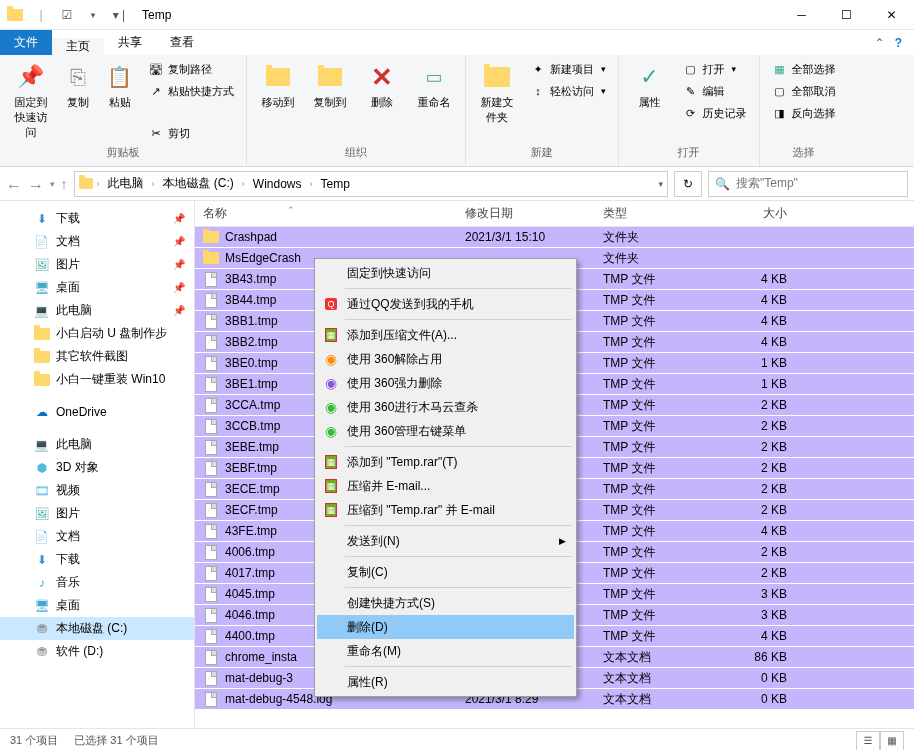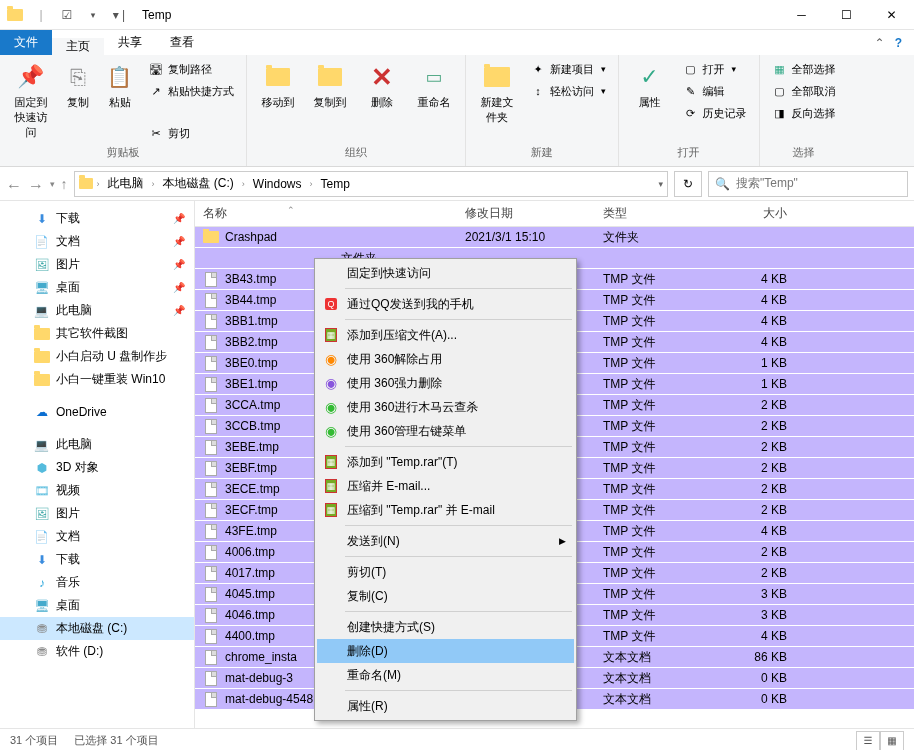--- a/index.html
+++ b/index.html
@@ -290,27 +290,27 @@
         <span class="ico">
           <span style="color:#5aa">💻</span>
         </span>
         <span>此电脑</span>
         <span class="pin">📌</span>
       </div>
       <div class="nav-item">
         <span class="ico">
           <div class="folder-ico"></div>
         </span>
+        <span>小白启动 U 盘制作步</span>
+      </div>
+      <div class="nav-item">
+        <span class="ico">
+          <div class="folder-ico"></div>
+        </span>
         <span>其它软件截图</span>
-      </div>
-      <div class="nav-item">
-        <span class="ico">
-          <div class="folder-ico"></div>
-        </span>
-        <span>小白启动 U 盘制作步</span>
       </div>
       <div class="nav-item">
         <span class="ico">
           <div class="folder-ico"></div>
         </span>
         <span>小白一键重装 Win10</span>
       </div>
       <div class="nav-spacer"></div>
       <div class="nav-item">
         <span class="ico">
@@ -396,20 +396,26 @@
             <span class="fico">
               <div class="folder-ico"></div>
             </span>
             <span>Crashpad</span>
           </div>
           <div class="c date">2021/3/1 15:10</div>
           <div class="c type">文件夹</div>
           <div class="c size"></div>
         </div>
         <div class="row">
+          <div class="c name">
+            <span class="fico">
+              <div class="folder-ico"></div>
+            </span>
+            <span>MsEdgeCrash</span>
+          </div>
           <div class="c date"></div>
           <div class="c type">文件夹</div>
           <div class="c size"></div>
         </div>
         <div class="row">
           <div class="c name">
             <span class="fico">
               <div class="file-ico"></div>
             </span>
             <span>3B43.tmp</span>
@@ -712,23 +718,20 @@
       </span>
       <span>压缩到 "Temp.rar" 并 E-mail</span>
     </div>
     <div class="msep"></div>
     <div class="mitem">
       <span>发送到(N)</span>
       <span class="arr">▶</span>
     </div>
     <div class="msep"></div>
     <div class="mitem">
-      <span>剪切(T)</span>
-    </div>
-    <div class="mitem">
       <span>复制(C)</span>
     </div>
     <div class="msep"></div>
     <div class="mitem">
       <span>创建快捷方式(S)</span>
     </div>
     <div class="mitem hover">
       <span>删除(D)</span>
     </div>
     <div class="mitem">

